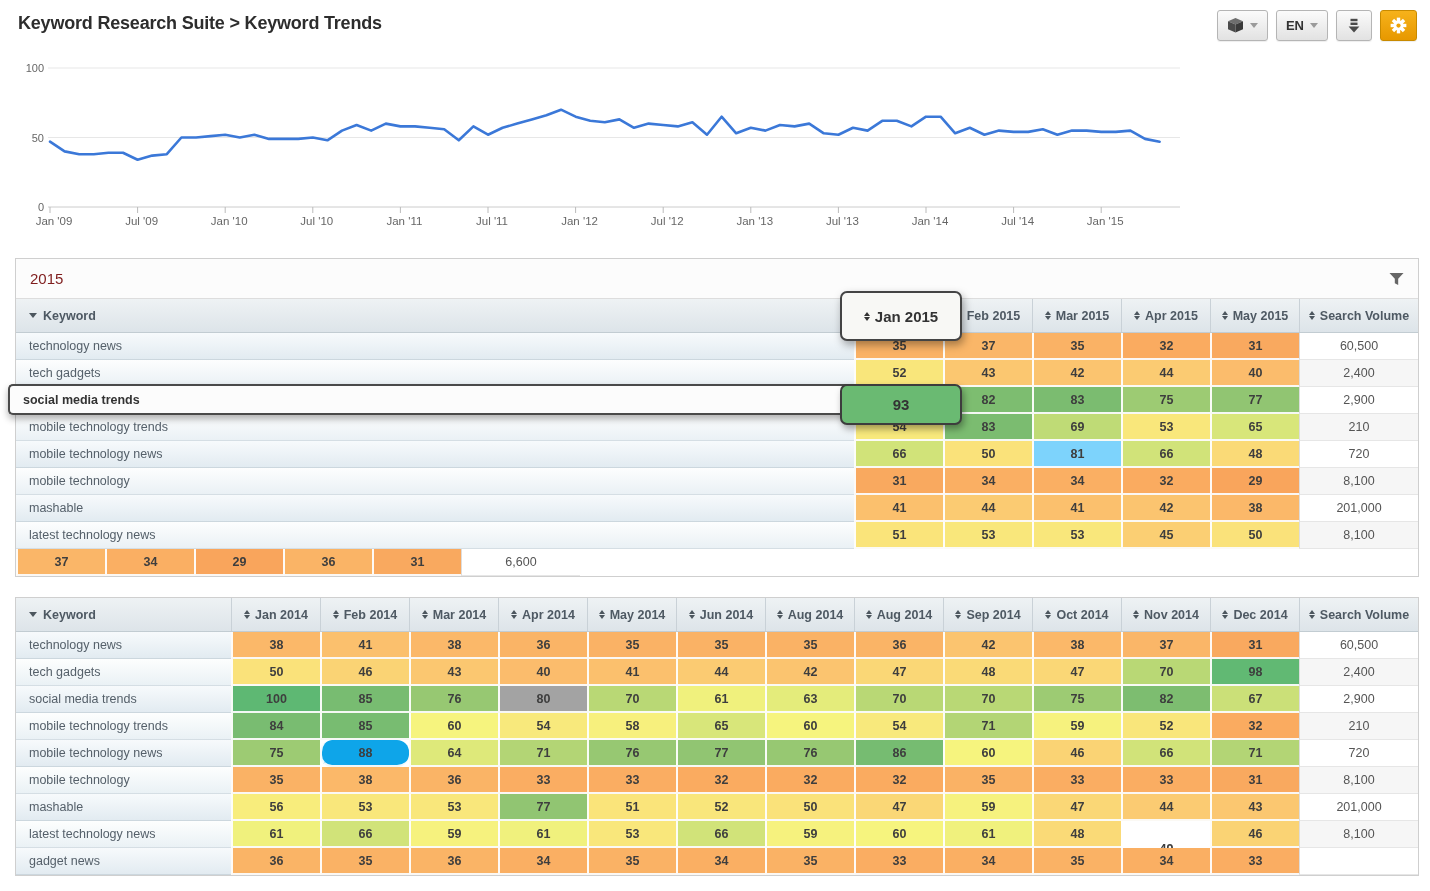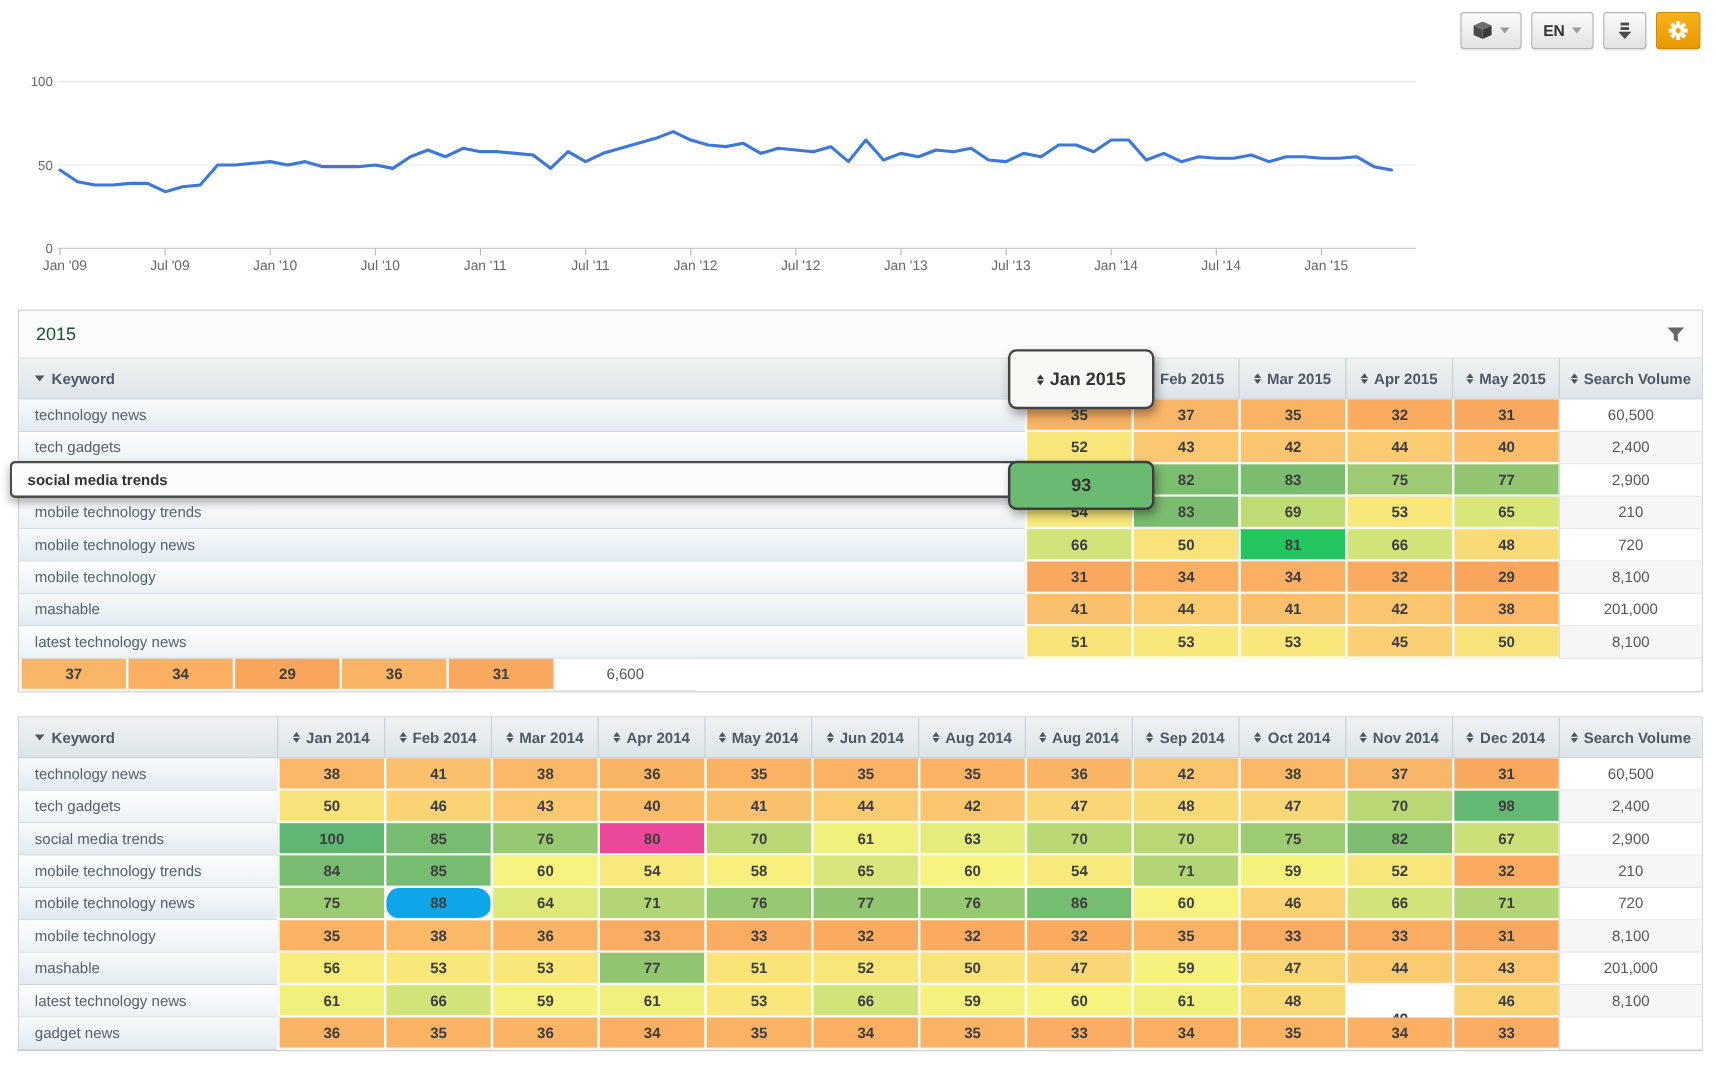--- a/index.html
+++ b/index.html
@@ -15,21 +15,21 @@
     gap:6px; padding:0 9px; cursor:pointer; box-shadow:0 1px 1px rgba(0,0,0,.07); font-size:13px; font-weight:bold; color:#333; }
   .btn.orange { background:linear-gradient(#f6b21b,#e79800); border-color:#c88a00; }
   .caret { width:0; height:0; border-left:4px solid transparent; border-right:4px solid transparent; border-top:5px solid #9a9a9a; }
 
   
   .chart { position:absolute; top:56px; left:0; width:1200px; height:175px; }
 
   
   .tablebox { position:absolute; left:15px; width:1404px; background:#fff; border:1px solid #cfcfcf; }
   .ttitle { height:40px; display:flex; align-items:center; justify-content:space-between; padding:0 14px;
-    background:#fcfcfc; border-bottom:1px solid #ddd; font-size:15px; color:#14532d; }
+    background:#fcfcfc; border-bottom:1px solid #ddd; font-size:15px; color:#7f1d1d; }
   .funnel { cursor:pointer; display:flex; align-items:center; }
   .thead { display:flex; height:34px; background:linear-gradient(#eef2f4,#dde4e9); border-bottom:1px solid #c2ccd2; }
   .kcell { flex:1; display:flex; align-items:center; padding-left:13px; font-size:12.5px; color:#55606a; overflow:hidden; white-space:nowrap; }
   .mcell { width:89px; display:flex; align-items:center; justify-content:center; font-size:12.5px; flex-shrink:0; }
   .svcell { width:119px; display:flex; align-items:center; justify-content:center; font-size:12.5px; color:#555; flex-shrink:0; }
   .head { font-weight:bold; color:#4e5963; }
   .mcell.head, .svcell.head { border-left:1px solid #c9d1d7; cursor:pointer;justify-content:center; }
   .kcell.head { cursor:pointer; }
   .trow { display:flex; height:27px; }
   .trow .kcell { background:linear-gradient(#f7fafc,#e2ebf1); border-bottom:1px solid #ccd7de; }
@@ -54,20 +54,21 @@
   .popup-cellv { left:840px; top:384px; width:122px; height:41px; border:2px solid #3d3d3d; border-radius:7px;
     font-size:15px; box-shadow:2px 4px 7px rgba(0,0,0,.35); cursor:grabbing; }
   .popup-rowk { left:8px; top:384px; width:846px; height:31px; background:#fcfcfc; border:2px solid #4a4a4a; border-right:none;
     border-radius:5px 0 0 5px; justify-content:flex-start; padding-left:13px; font-size:12.5px;
     box-shadow:0 4px 7px rgba(0,0,0,.3); z-index:9; cursor:grabbing; }
 </style>
 </head>
 <body>
 
 <div class="topbar">
+  <h1 class="page-title">Keyword Research Suite &gt; Keyword Trends</h1>
   <div class="toolbar">
     <button class="btn">
       <span style="display:flex">
         <svg width="17" height="15" viewBox="0 0 18 16">
           <polygon points="9,0 17,3.5 9,7 1,3.5" fill="#6e6e6e"></polygon>
           <polygon points="1,3.5 9,7 9,15.5 1,12" fill="#4a4a4a"></polygon>
           <polygon points="17,3.5 9,7 9,15.5 17,12" fill="#3a3a3a"></polygon>
         </svg>
       </span>
       <span class="caret"></span>
@@ -230,21 +231,21 @@
       <div class="mcell val" style="background: rgb(123, 188, 112);">83</div>
       <div class="mcell val" style="background: rgb(191, 219, 118);">69</div>
       <div class="mcell val" style="background: rgb(249, 231, 123);">53</div>
       <div class="mcell val" style="background: rgb(216, 230, 122);">65</div>
       <div class="svcell">210</div>
     </div>
     <div class="trow">
       <div class="kcell">mobile technology news</div>
       <div class="mcell val" style="background: rgb(209, 227, 121);">66</div>
       <div class="mcell val" style="background: rgb(250, 226, 122);">50</div>
-      <div class="mcell val" style="background: #22c55e;">81</div>
+      <div class="mcell val" style="background: #7dd3fc;">81</div>
       <div class="mcell val" style="background: rgb(209, 227, 121);">66</div>
       <div class="mcell val" style="background: rgb(250, 218, 119);">48</div>
       <div class="svcell">720</div>
     </div>
     <div class="trow alt">
       <div class="kcell">mobile technology</div>
       <div class="mcell val" style="background: rgb(249, 169, 95);">31</div>
       <div class="mcell val" style="background: rgb(250, 175, 99);">34</div>
       <div class="mcell val" style="background: rgb(250, 175, 99);">34</div>
       <div class="mcell val" style="background: rgb(250, 171, 96);">32</div>
@@ -406,21 +407,21 @@
       <div class="mcell val" style="background: rgb(250, 215, 118);">47</div>
       <div class="mcell val" style="background: rgb(185, 216, 117);">70</div>
       <div class="mcell val" style="background: rgb(97, 185, 115);">98</div>
       <div class="svcell">2,400</div>
     </div>
     <div class="trow">
       <div class="kcell">social media trends</div>
       <div class="mcell val" style="background: rgb(94, 184, 115);">100</div>
       <div class="mcell val" style="background: rgb(120, 188, 113);">85</div>
       <div class="mcell val" style="background: rgb(151, 200, 114);">76</div>
-      <div class="mcell val" style="background: #ec4899;">80</div>
+      <div class="mcell val" style="background: #a3a3a3;">80</div>
       <div class="mcell val" style="background: rgb(185, 216, 117);">70</div>
       <div class="mcell val" style="background: rgb(240, 241, 125);">61</div>
       <div class="mcell val" style="background: rgb(228, 236, 123);">63</div>
       <div class="mcell val" style="background: rgb(185, 216, 117);">70</div>
       <div class="mcell val" style="background: rgb(185, 216, 117);">70</div>
       <div class="mcell val" style="background: rgb(157, 203, 115);">75</div>
       <div class="mcell val" style="background: rgb(125, 189, 112);">82</div>
       <div class="mcell val" style="background: rgb(203, 224, 120);">67</div>
       <div class="svcell">2,900</div>
     </div>

